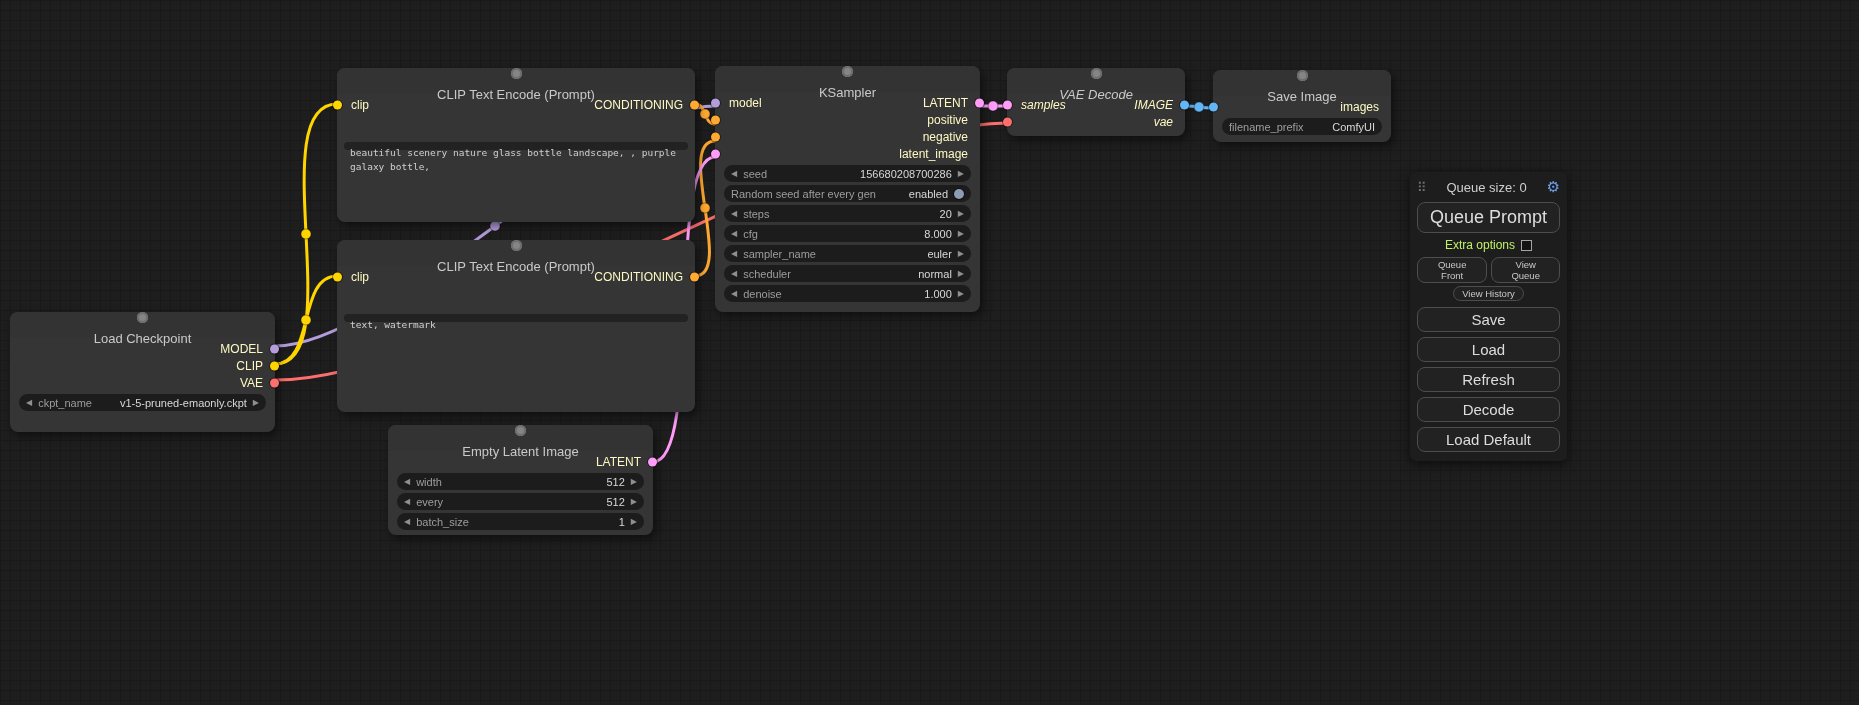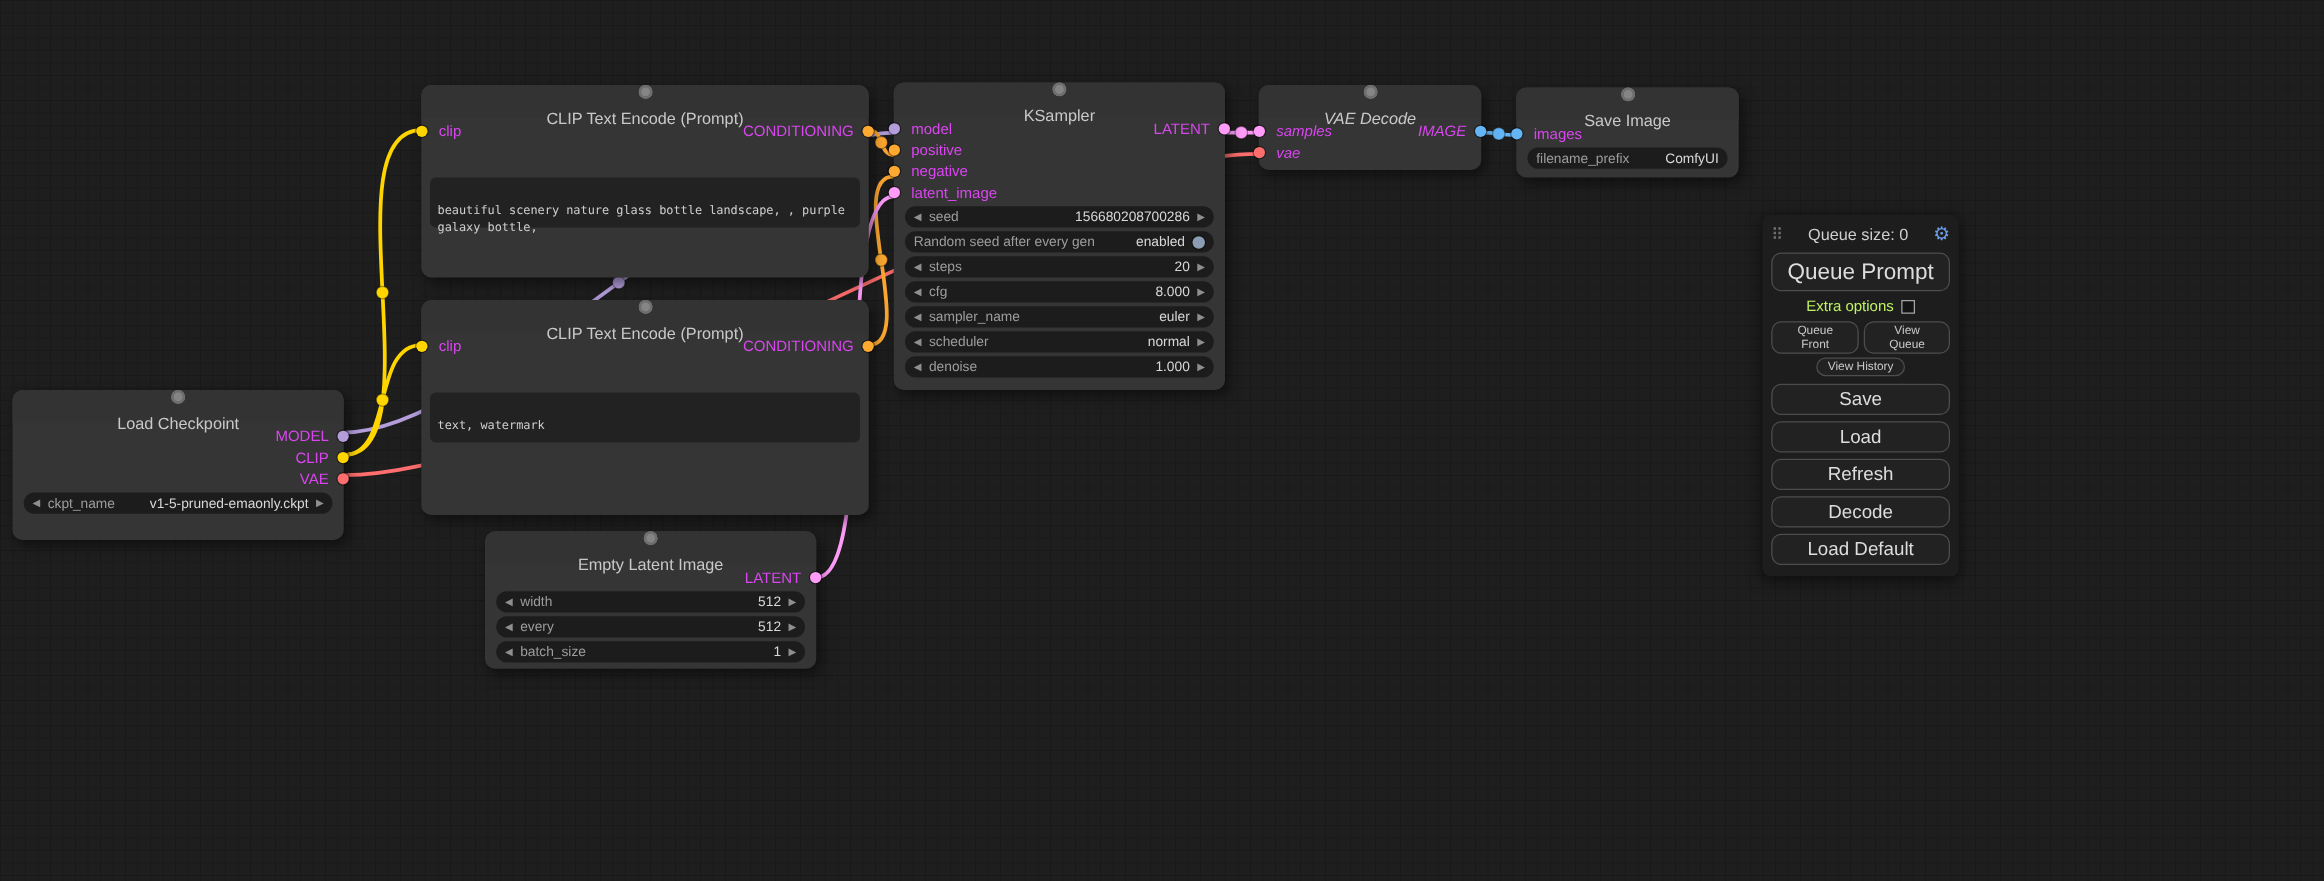--- a/index.html
+++ b/index.html
@@ -34,21 +34,21 @@
   .collapse-dot {
     width:11px; height:11px; border-radius:50%;
     background:#858585; flex:0 0 auto;
     box-shadow:inset 0 0 0 2px #6e6e6e;
   }
   .node-body { padding-top:2px; position:relative; }
   .slot-row {
     position:relative; height:17px;
     display:flex; align-items:center;
     padding:0 12px;
-    color:#d946ef; font-size:12px;
+    color:#fef9c3; font-size:12px;justify-content:flex-end;
   }
   .slot-row .out-label { margin-left:auto; }
   .slot-dot {
     position:absolute; width:9px; height:9px; border-radius:50%;
     top:50%; transform:translateY(-50%);
     box-shadow:0 0 0 1px rgba(0,0,0,0.4);
   }
   .slot-dot.in  { left:-4px; }
   .slot-dot.out { right:-4px; }
   .in-label { margin-left:2px; }
@@ -63,21 +63,21 @@
   .widget .arrow { color:#8f8f8f; font-size:8px; line-height:1; }
   .widget .wname { color:#9d9d9d; white-space:nowrap; }
   .widget .wval  { margin-left:auto; color:#d8d8d8; white-space:nowrap; }
   .toggle-dot {
     width:10px; height:10px; border-radius:50%;
     flex:0 0 auto; box-shadow:0 0 0 1px rgba(0,0,0,0.4);
   }
   .prompt-box {
     position:absolute; left:7px; right:7px; bottom:7px;
     background:#222222; border-radius:5px;
-    padding:20px 6px;
+    padding:4px 6px;
     font-family:"DejaVu Sans Mono", monospace;
     font-size:9.5px; line-height:1.45; color:#cfcfcf;
     white-space:pre-wrap; word-break:break-word;
   }
 
   .menu {
     position:absolute; left:1410px; top:172px; width:157px; z-index:3;
     background:#1d1d1d; border-radius:6px;
     box-shadow:0 3px 12px rgba(0,0,0,0.6);
     padding:4px 7px 9px 7px;

